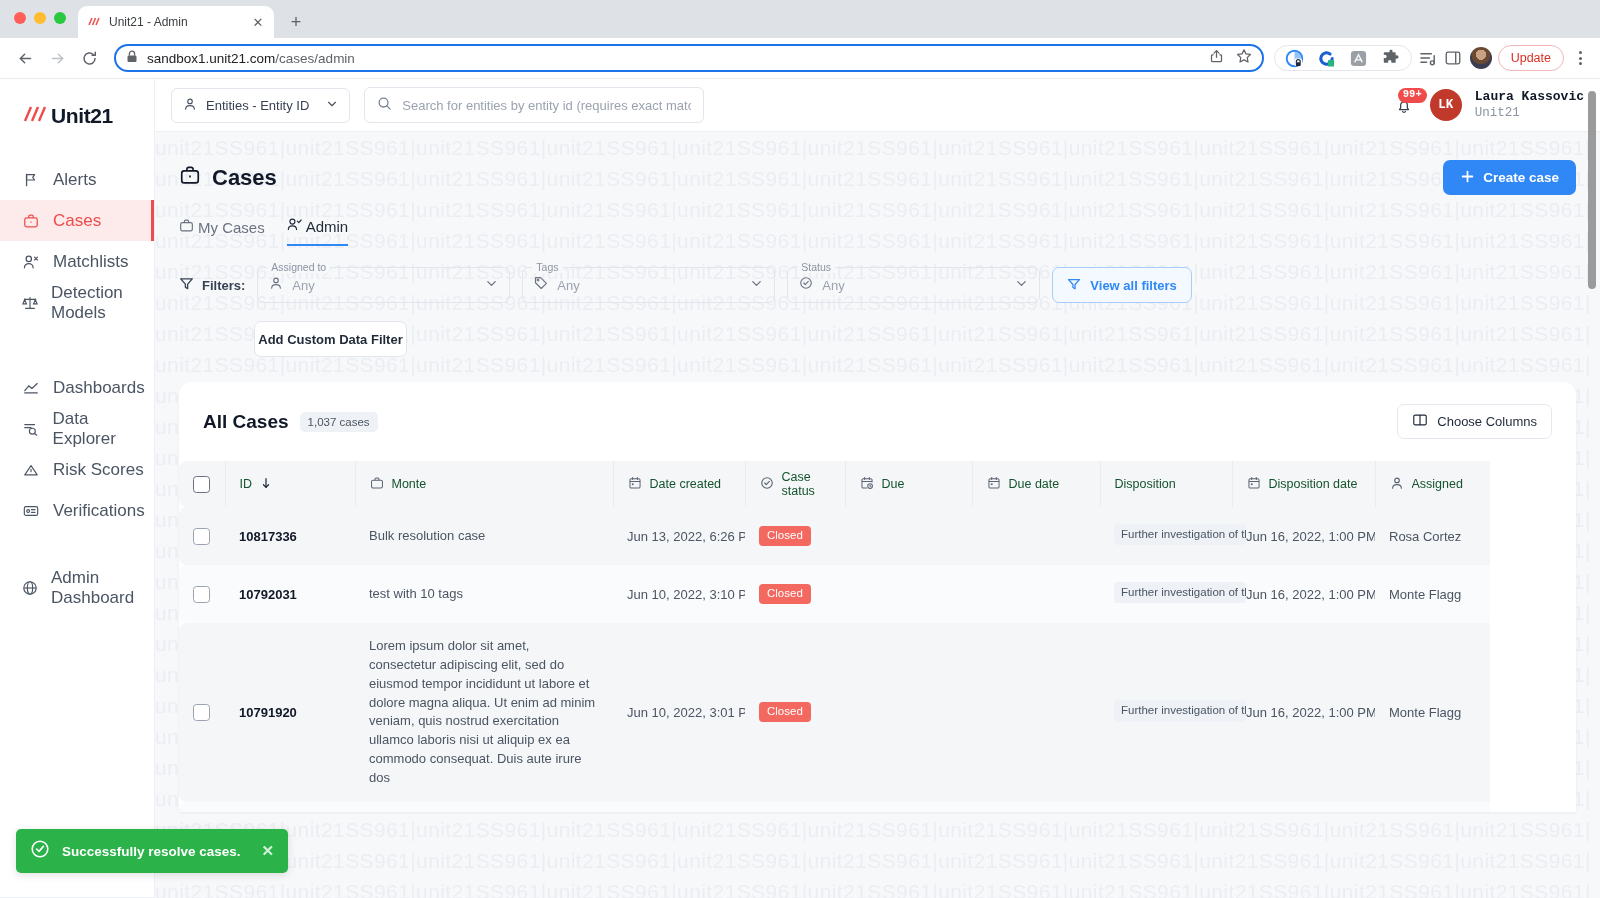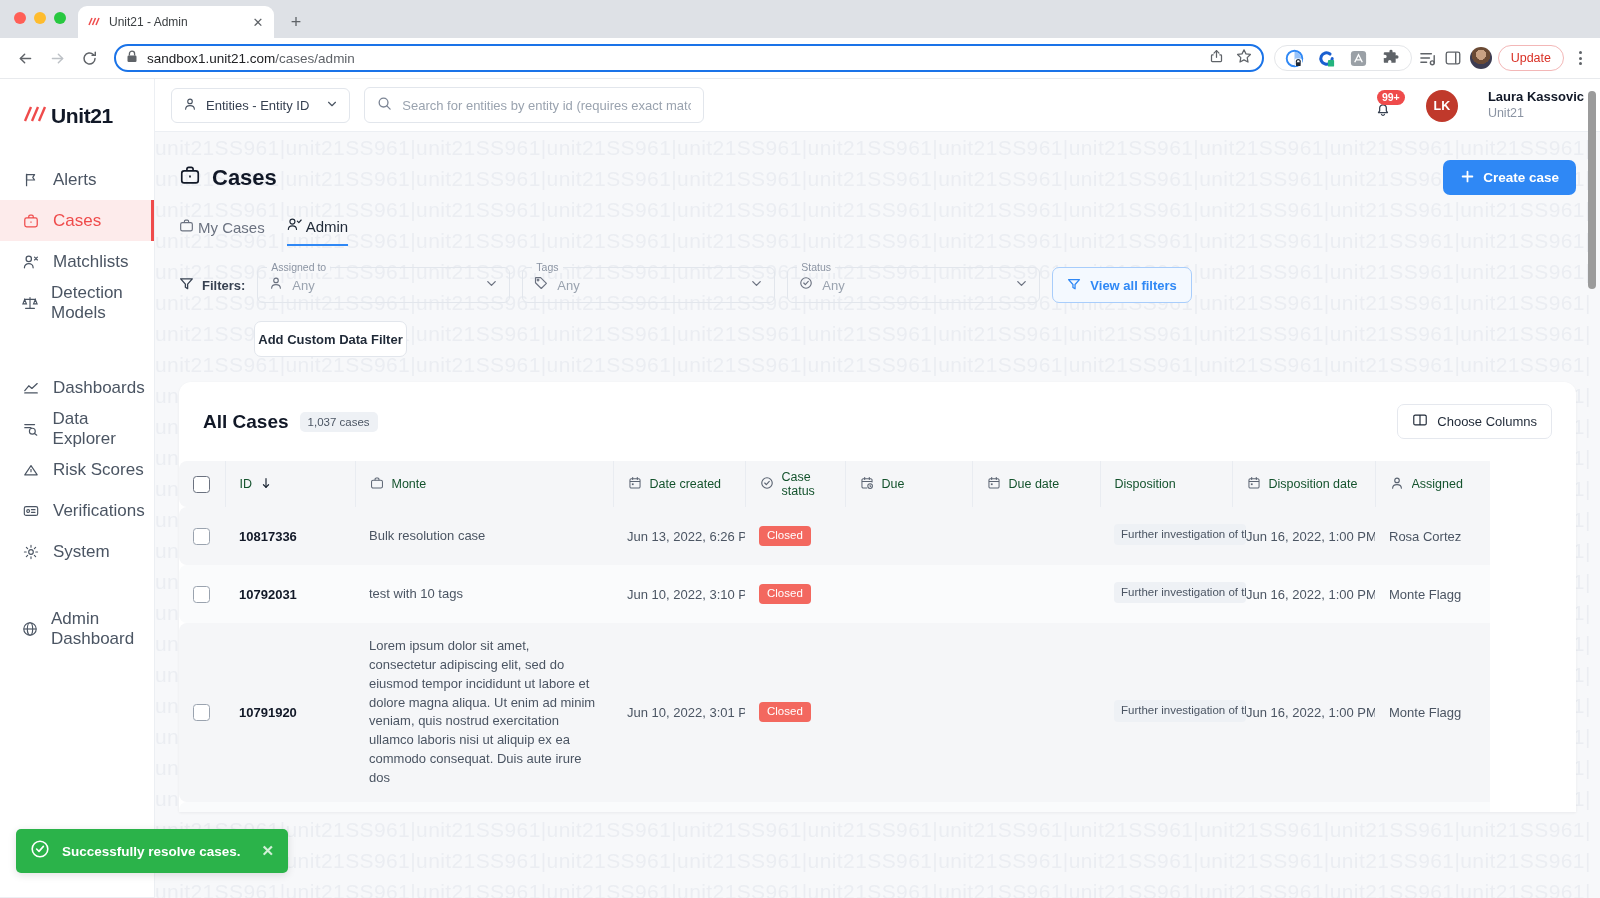--- a/index.html
+++ b/index.html
@@ -118,21 +118,21 @@
   }
   .search-wrap {
     height: 36px; width: 340px; border: 1px solid #e2e6ec; border-radius: 6px;
     display: flex; align-items: center; gap: 10px; padding: 0 12px;
   }
   .search-wrap input {
     border: 0; outline: 0; font-size: 13px; color: #111827; flex: 1;
     font-family: "Liberation Sans", sans-serif; background: transparent;
   }
   .search-wrap input::placeholder { color: #9aa3af; }
-  .topbar-right { margin-left: auto; display: flex; align-items: flex-end; gap: 30px; }
+  .topbar-right { margin-left: auto; display: flex; align-items: center; gap: 13px; font-family: Liberation Mono, monospace; }
   .bell-wrap { position: relative; width: 26px; height: 30px; display: flex; align-items: flex-end; justify-content: center; }
   .badge {
     position: absolute; top: -2px; left: 7px; background: #ef4b4b; color: #fff;
     font-size: 10.5px; font-weight: bold; border-radius: 9px; padding: 1.5px 5px; line-height: 1.1;
   }
   .user-av {
     width: 32px; height: 32px; border-radius: 50%; background: #c0392b; color: #fff;
     display: flex; align-items: center; justify-content: center; font-size: 12.5px; font-weight: bold;
   }
   .user-name { font-size: 13px; color: #111827; font-weight: bold; line-height: 1.35; }
@@ -490,29 +490,20 @@
           <svg width="16" height="16" viewBox="0 0 18 18" fill="none" stroke="currentColor" stroke-width="1.3">
               <rect x="1.5" y="4" width="15" height="10" rx="2"></rect>
               <circle cx="5.8" cy="9" r="1.6"></circle>
               <line x1="9.5" y1="7.5" x2="13.5" y2="7.5" stroke-linecap="round"></line>
               <line x1="9.5" y1="10.5" x2="13.5" y2="10.5" stroke-linecap="round"></line>
             </svg>
         </span>
         <span>Verifications</span>
       </div>
 
-      <div class="nav-item">
-        <span class="ico">
-          <svg width="16" height="16" viewBox="0 0 18 18" fill="none" stroke="currentColor" stroke-width="1.3">
-              <circle cx="9" cy="9" r="2.6"></circle>
-              <path d="M9 1.6v2M9 14.4v2M1.6 9h2M14.4 9h2M3.8 3.8l1.4 1.4M12.8 12.8l1.4 1.4M14.2 3.8l-1.4 1.4M5.2 12.8l-1.4 1.4" stroke-linecap="round"></path>
-            </svg>
-        </span>
-        <span>System</span>
-      </div>
 
       <div class="nav-gap-sm"></div>
 
       <div class="nav-item">
         <span class="ico">
           <svg width="16" height="16" viewBox="0 0 18 18" fill="none" stroke="currentColor" stroke-width="1.3">
               <circle cx="9" cy="9" r="7"></circle>
               <ellipse cx="9" cy="9" rx="3" ry="7"></ellipse>
               <line x1="2" y1="9" x2="16" y2="9"></line>
             </svg>

